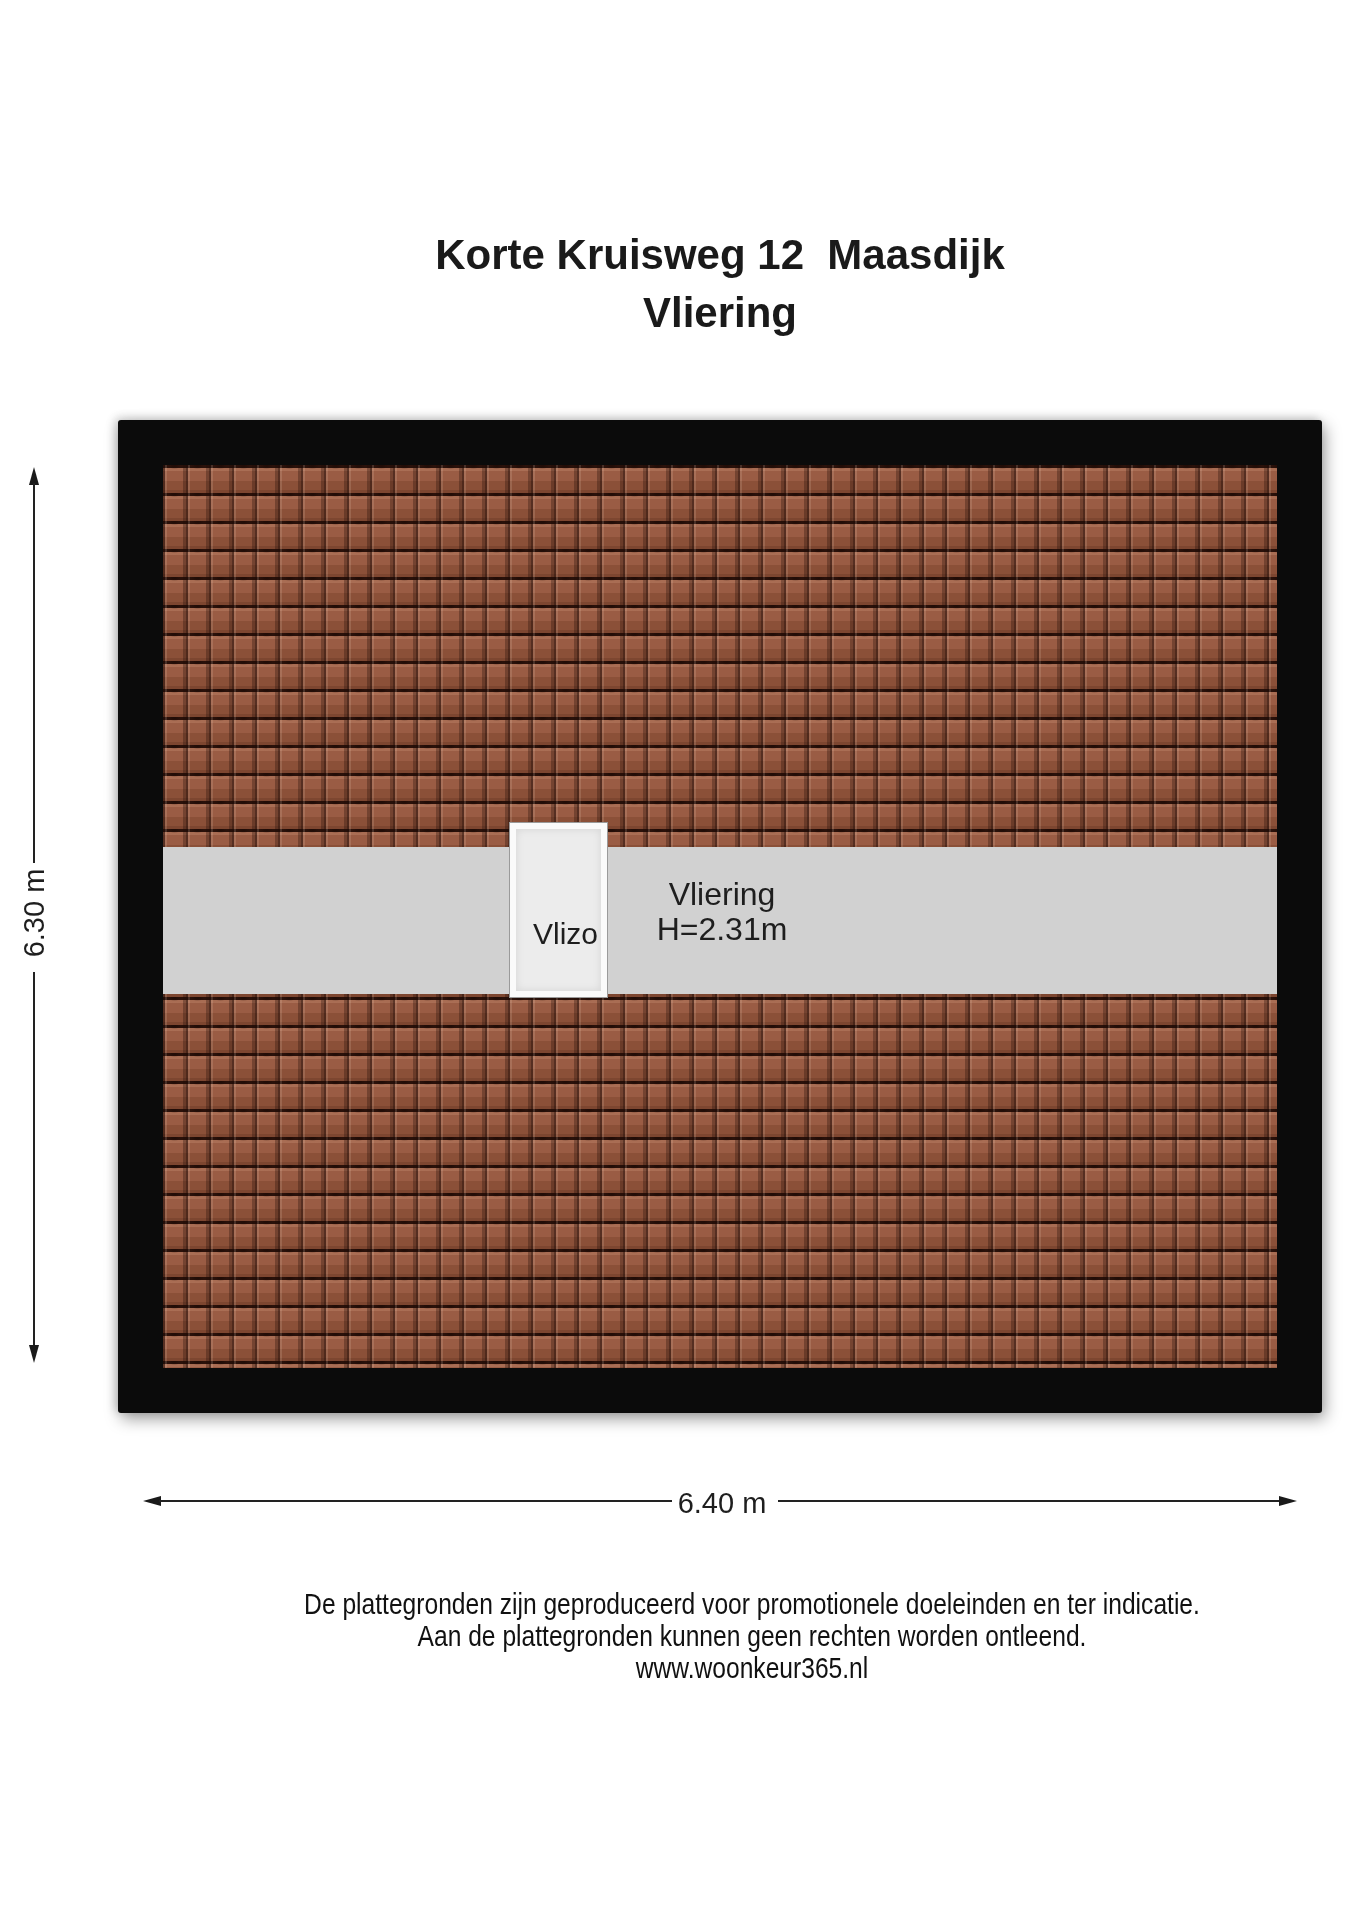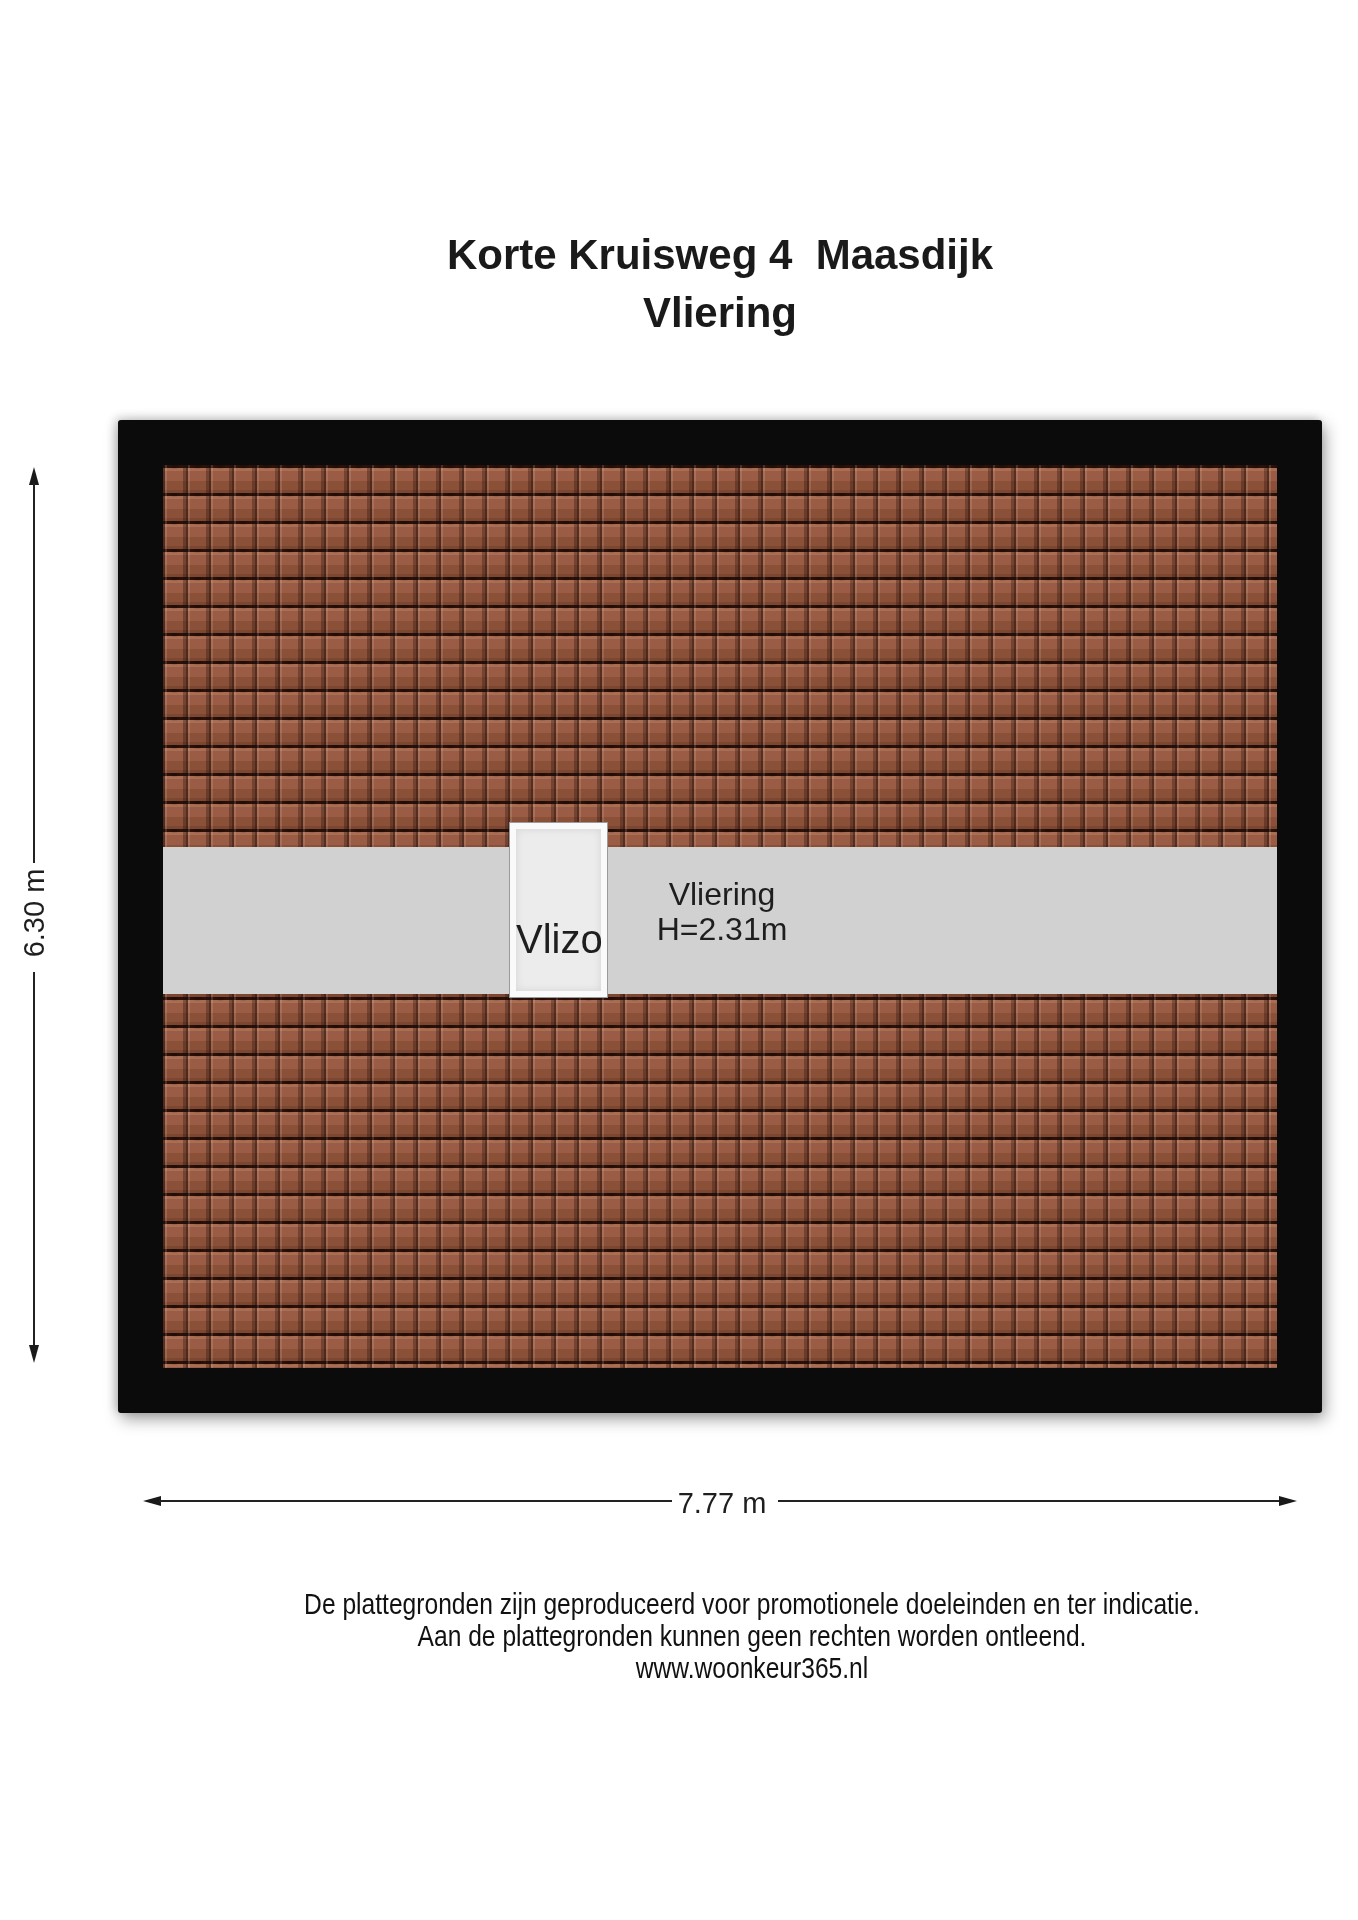--- a/index.html
+++ b/index.html
@@ -92,23 +92,24 @@
     border: 6px solid #fafafa;
     outline: 1px solid #9a9a9a;
     box-sizing: border-box;
     box-shadow: inset 0 0 8px rgba(0,0,0,0.10);
   }
   .vlizo-label {
     position: absolute;
     left: 0;
     top: 88px;
     width: 100%;
-    text-align: left;
+    text-align: center;
     color: #1e1e1e;
-    font-size: 40px;
+    font-size: 30px;
+    padding-left: 7px;
   }
 
   
   .dim-line { position: absolute; background: #222222; }
   .v-seg { width: 2px; left: 33px; }
   .v-seg-top    { top: 483px; height: 380px; }
   .v-seg-bottom { top: 972px; height: 373px; }
   .h-seg { height: 2px; top: 1500px; }
   .h-seg-left  { left: 159px; width: 513px; }
   .h-seg-right { left: 778px; width: 503px; }
@@ -172,21 +173,21 @@
     transform: scaleX(0.82);
     transform-origin: 50% 0;
   }
 </style>
 </head>
 <body>
 
 <div class="canvas">
 
   <div class="title-block">
-    <div class="title-line1">Korte Kruisweg 4  Maasdijk</div>
+    <div class="title-line1">Korte Kruisweg 12  Maasdijk</div>
     <div class="title-line2">Vliering</div>
   </div>
 
   <div class="plan">
     <div class="tiles">
 
       <div class="band"></div>
 
       <div class="room-label">
         <div>Vliering</div>
@@ -204,21 +205,21 @@
     <div class="arrow arrow-up"></div>
     <div class="dim-line v-seg v-seg-top"></div>
     <div class="dim-label dim-label-height">6.30 m</div>
     <div class="dim-line v-seg v-seg-bottom"></div>
     <div class="arrow arrow-down"></div>
   </div>
 
   <div>
     <div class="arrow arrow-left"></div>
     <div class="dim-line h-seg h-seg-left"></div>
-    <div class="dim-label dim-label-width">7.77 m</div>
+    <div class="dim-label dim-label-width">6.40 m</div>
     <div class="dim-line h-seg h-seg-right"></div>
     <div class="arrow arrow-right"></div>
   </div>
 
   <div class="footer">
     <div>De plattegronden zijn geproduceerd voor promotionele doeleinden en ter indicatie.</div>
     <div>Aan de plattegronden kunnen geen rechten worden ontleend.</div>
     <div>www.woonkeur365.nl</div>
   </div>
 

